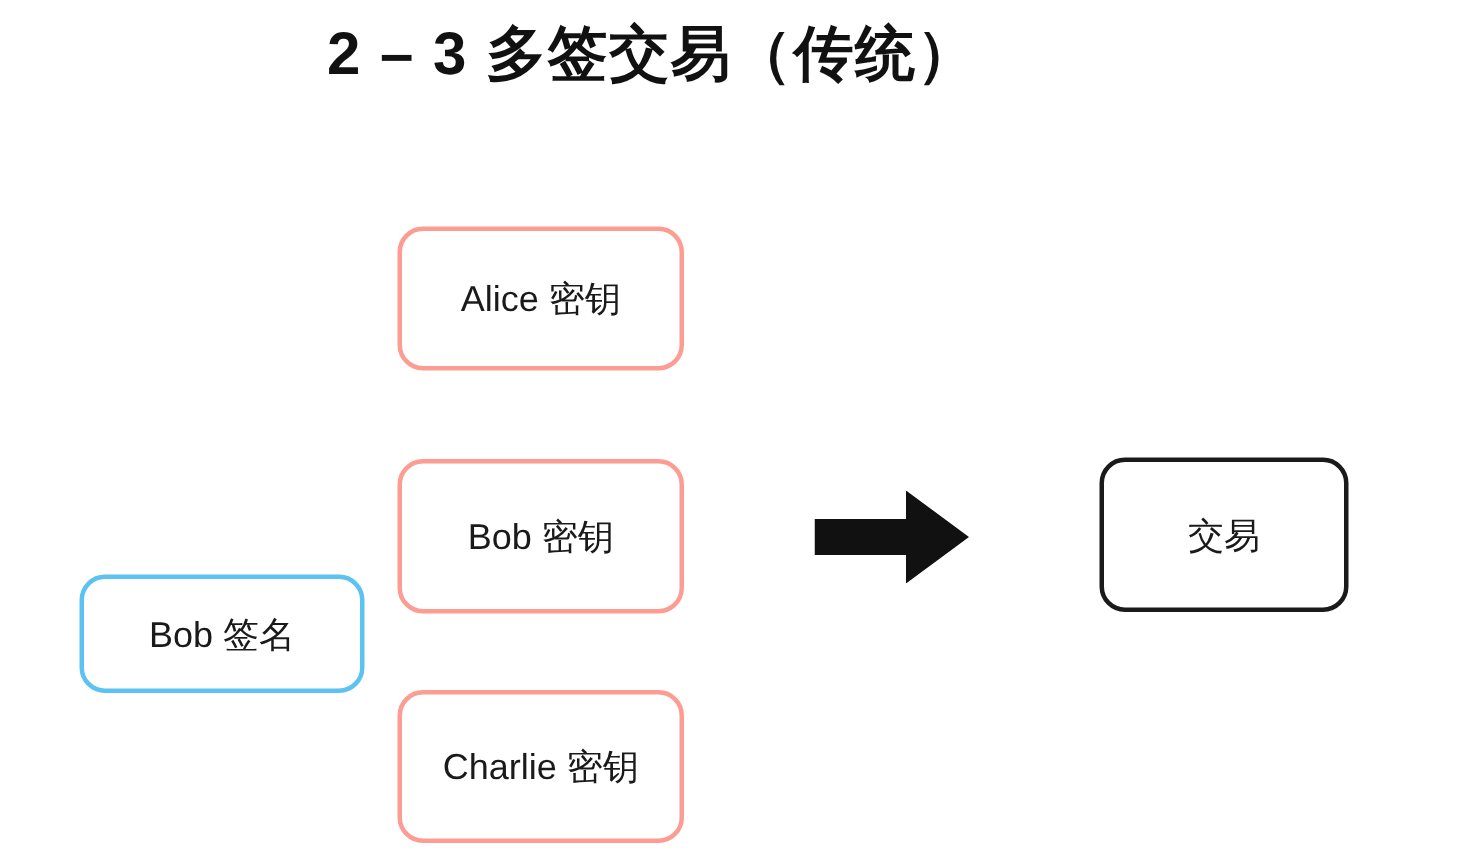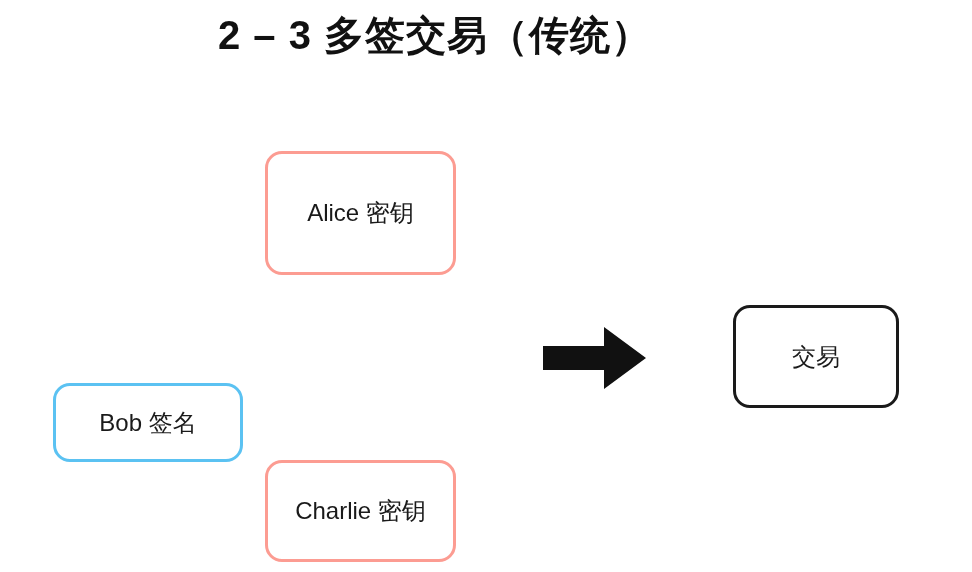--- a/index.html
+++ b/index.html
@@ -38,21 +38,21 @@
     color: #1a1a1a;
     white-space: nowrap;
   }
   .box.sig    { border: 3px solid #5bc2f2; }
   .box.key    { border: 3px solid #fc9c92; }
   .box.result { border: 3px solid #1a1a1a; }
 
   
   .pos-sig-alice   { left: 53px;  top: 228px; width: 190px; height: 103px; }
   .pos-sig-bob     { left: 53px;  top: 383px; width: 190px; height: 79px; }
-  .pos-key-alice   { left: 265px; top: 151px; width: 191px; height: 124px; }
+  .pos-key-alice   { left: 265px; top: 151px; width: 191px; height: 96px; }
   .pos-key-bob     { left: 265px; top: 306px; width: 191px; height: 103px; }
   .pos-key-charlie { left: 265px; top: 460px; width: 191px; height: 102px; }
   .pos-result      { left: 733px; top: 305px; width: 166px; height: 103px; }
 
   .arrow-wrap {
     position: absolute;
     left: 543px;
     top: 327px;
     width: 103px;
     height: 62px;
@@ -68,20 +68,23 @@
 
 
   <div class="box sig pos-sig-bob">
     <span>Bob 签名</span>
   </div>
 
   <div class="box key pos-key-alice">
     <span>Alice 密钥</span>
   </div>
 
+  <div class="box key pos-key-bob">
+    <span>Bob 密钥</span>
+  </div>
 
   <div class="box key pos-key-charlie">
     <span>Charlie 密钥</span>
   </div>
 
   <div class="arrow-wrap">
     <svg viewBox="0 0 103 62" xmlns="http://www.w3.org/2000/svg" aria-hidden="true">
       <polygon points="0,19 61,19 61,0 103,31 61,62 61,43 0,43" fill="#111111"></polygon>
     </svg>
   </div>

